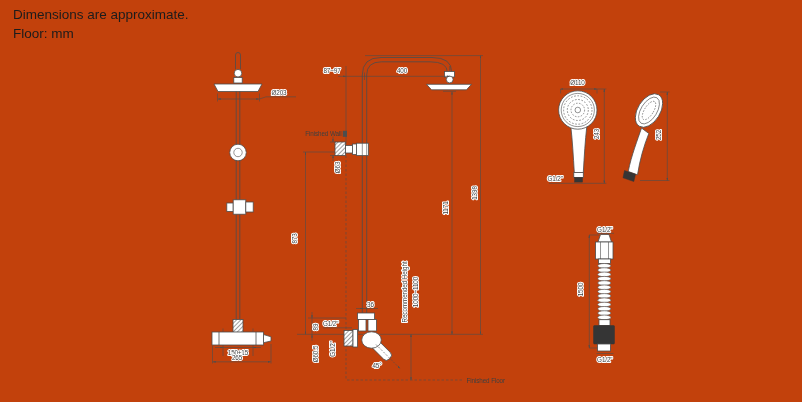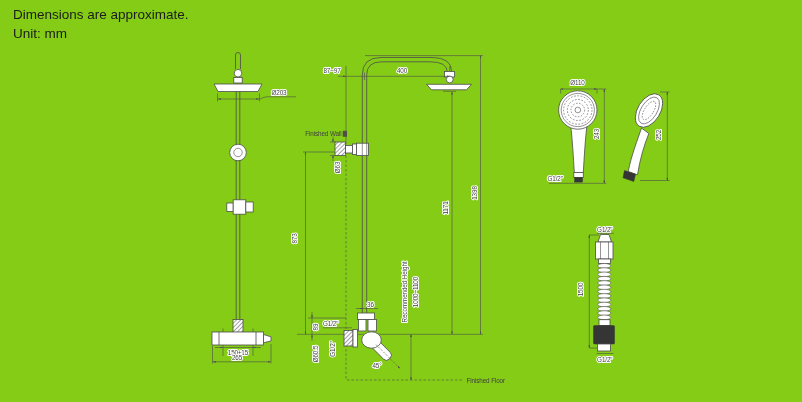--- a/index.html
+++ b/index.html
@@ -1,34 +1,34 @@
 <!DOCTYPE html>
 <html><head>
 <meta charset="utf-8">
 <style>
   html,body{margin:0;padding:0;background:#fff;}
-  .stage{position:relative;width:802px;height:402px;background:#84cc16;overflow:hidden;
+  .stage{position:relative;width:802px;height:402px;background:#c2410c;overflow:hidden;
          font-family:"Liberation Sans","DejaVu Sans",sans-serif;}
   .hdr{position:absolute;left:13px;top:6px;color:#1c1c1c;font-size:13.5px;line-height:1.4;}
   .hdr div{white-space:nowrap;}
   svg text{fill:#404040;font-family:"Liberation Sans","DejaVu Sans",sans-serif;font-size:6.3px;letter-spacing:-0.1px;}
   svg text.halo{paint-order:stroke;stroke:#ffffff;stroke-width:2px;stroke-linejoin:round;}
   .ln{stroke:#4d4d4d;stroke-width:0.8;fill:none;}
   .thin{stroke:#4d4d4d;stroke-width:0.6;fill:none;}
   .wfill{fill:#ffffff;stroke:#4d4d4d;stroke-width:0.8;}
   .wthin{fill:#ffffff;stroke:#4d4d4d;stroke-width:0.6;}
   .dark{fill:#353535;stroke:#353535;stroke-width:0.5;}
 </style>
 </head>
 <body>
 
 <div class="stage">
   <div class="hdr">
     <div>Dimensions are approximate.</div>
-    <div>Unit: mm</div>
+    <div>Floor: mm</div>
   </div>
 
   <svg width="802" height="402" viewBox="0 0 802 402">
     <defs>
       <marker id="aE" viewBox="0 0 5 3" markerWidth="5" markerHeight="3" refX="4.7" refY="1.5" orient="auto">
         <path d="M0,0 L5,1.5 L0,3 Z" fill="#4d4d4d"></path>
       </marker>
       <marker id="aS" viewBox="0 0 5 3" markerWidth="5" markerHeight="3" refX="0.3" refY="1.5" orient="auto">
         <path d="M5,0 L0,1.5 L5,3 Z" fill="#4d4d4d"></path>
       </marker>

